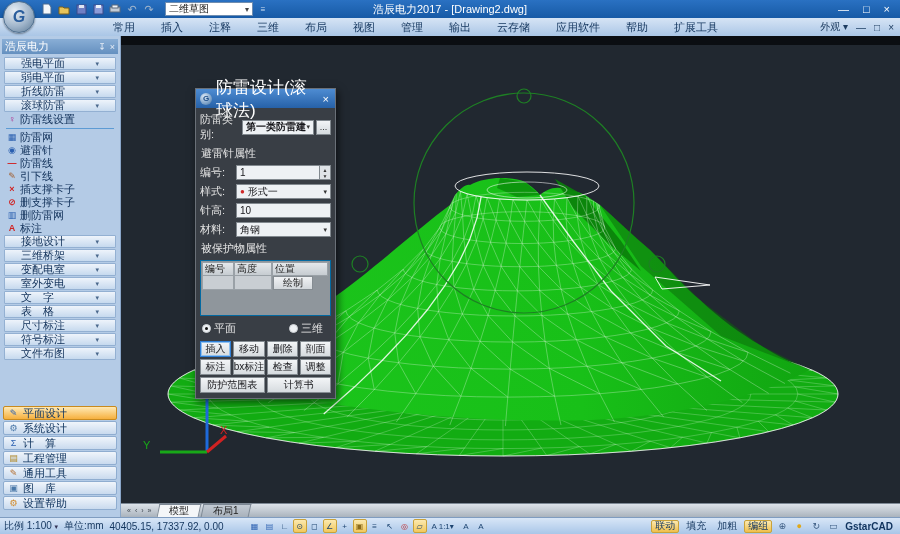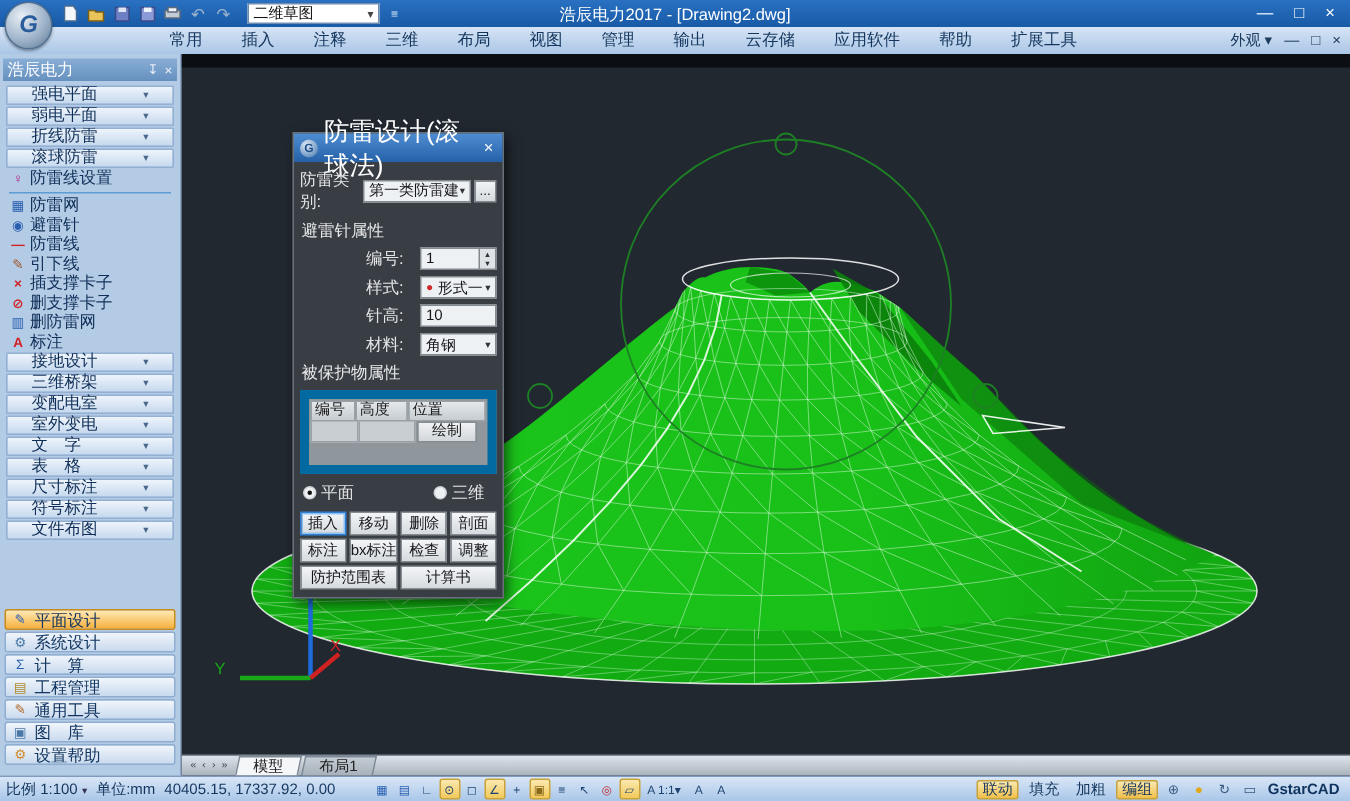--- a/index.html
+++ b/index.html
@@ -51,28 +51,28 @@
 
   
   .dialog { position:absolute; left:74px; top:52px; width:141px; background:#393e45; border:1px solid #6a7078; box-shadow:2px 3px 8px rgba(0,0,0,.6); color:#e4e4e4; }
   .dlg-title { height:19px; background:linear-gradient(#4e8cd2,#2661a8); display:flex; align-items:center; padding:0 4px; color:#fff; }
   .dlg-title .dlg-ico { width:12px; height:12px; border-radius:50%; background:radial-gradient(circle at 35% 30%, #dce8f5, #7ea3c9 60%, #3f6ea0); color:#1c4d88; font-size:8px; font-weight:bold; text-align:center; line-height:12px; margin-right:4px; }
   .dlg-title .dlg-text { flex:1; font-size:17px; }
   .dlg-title .dlg-close { font-size:11px; padding:0 2px; }
   .dlg-body { padding:4px 4px 5px 4px; }
   .drow { display:flex; align-items:center; margin-bottom:4px; }
   .drow .dlabel { width:42px; font-size:11px; flex:0 0 42px; }
-  .drow .dlabel.narrow { width:36px; flex-basis:36px;margin-left:44px; }
+  .drow .dlabel.narrow { width:36px; flex-basis:36px; }
   .dinput, .dselect { flex:1; height:15px; background:#eef1f4; border:1px solid #82898f; color:#16161a; font-size:10px; display:flex; align-items:center; padding:0 3px; position:relative; overflow:hidden; }
   .dselect .selarrow { margin-left:auto; font-size:7px; color:#333; }
   .dselect .reddot { color:#d02a2a; font-size:8px; margin-right:3px; }
   .spinner { width:11px; height:15px; border:1px solid #82898f; border-left:none; background:#dfe3e7; display:flex; flex-direction:column; align-items:center; justify-content:center; font-size:5px; color:#333; line-height:6px; }
   .dots-btn { width:15px; height:15px; margin-left:2px; background:linear-gradient(#f2f4f6,#d5dade); border:1px solid #82898f; color:#222; font-size:9px; text-align:center; line-height:13px; }
   .dgroup { font-size:11px; color:#e8e8e8; margin:2px 0 4px 1px; }
-  .dtable { background:#8f969c; border:6px solid #0369a1; padding:1px; height:56px; margin-bottom:5px; }
+  .dtable { background:#8f969c; border:1px solid #0369a1; padding:1px; height:56px; margin-bottom:5px; }
   .dtable .thead { display:flex; }
   .dtable .th { background:linear-gradient(#e4e8eb,#c6ccd1); border:1px solid #9aa1a7; color:#1a1a1a; font-size:10px; height:14px; line-height:12px; padding:0 2px; }
   .th.c1 { width:32px; } .th.c2 { width:38px; } .th.c3 { width:56px; }
   .dtable .tbodyrow { display:flex; }
   .dtable .td { background:#c9ced3; border:1px solid #9aa1a7; border-top:none; height:14px; }
   .td.c1 { width:32px; } .td.c2 { width:38px; }
   .draw-btn { width:40px; height:14px; background:linear-gradient(#f0f2f4,#d2d7db); border:1px solid #858c92; font-size:10px; color:#1a1a1a; text-align:center; line-height:12px; margin-left:1px; }
   .radio-row { display:flex; align-items:center; margin:3px 2px 5px 2px; font-size:11px; }
   .radio { width:9px; height:9px; border-radius:50%; border:1px solid #cfd3d7; background:#eef1f4; margin-right:3px; position:relative; }
   .radio.sel::after { content:""; position:absolute; left:2px; top:2px; width:3px; height:3px; border-radius:50%; background:#111; }
@@ -615,21 +615,21 @@
       <div class="dialog">
         <div class="dlg-title">
           <span class="dlg-ico">G</span>
           <span class="dlg-text">防雷设计(滚球法)</span>
           <span class="dlg-close">×</span>
         </div>
         <div class="dlg-body">
           <div class="drow">
             <span class="dlabel">防雷类别:</span>
             <span class="dselect">
-                <span style="white-space:nowrap;">第一类防雷建</span>
+                <span style="white-space:nowrap;font-weight:bold;">第一类防雷建</span>
                 <span class="selarrow">▾</span>
               </span>
             <span class="dots-btn">...</span>
           </div>
           <div class="dgroup">避雷针属性</div>
           <div class="drow">
             <span class="dlabel narrow">编号:</span>
             <span class="dinput">1</span>
             <span class="spinner">
                 <span>▲</span>

